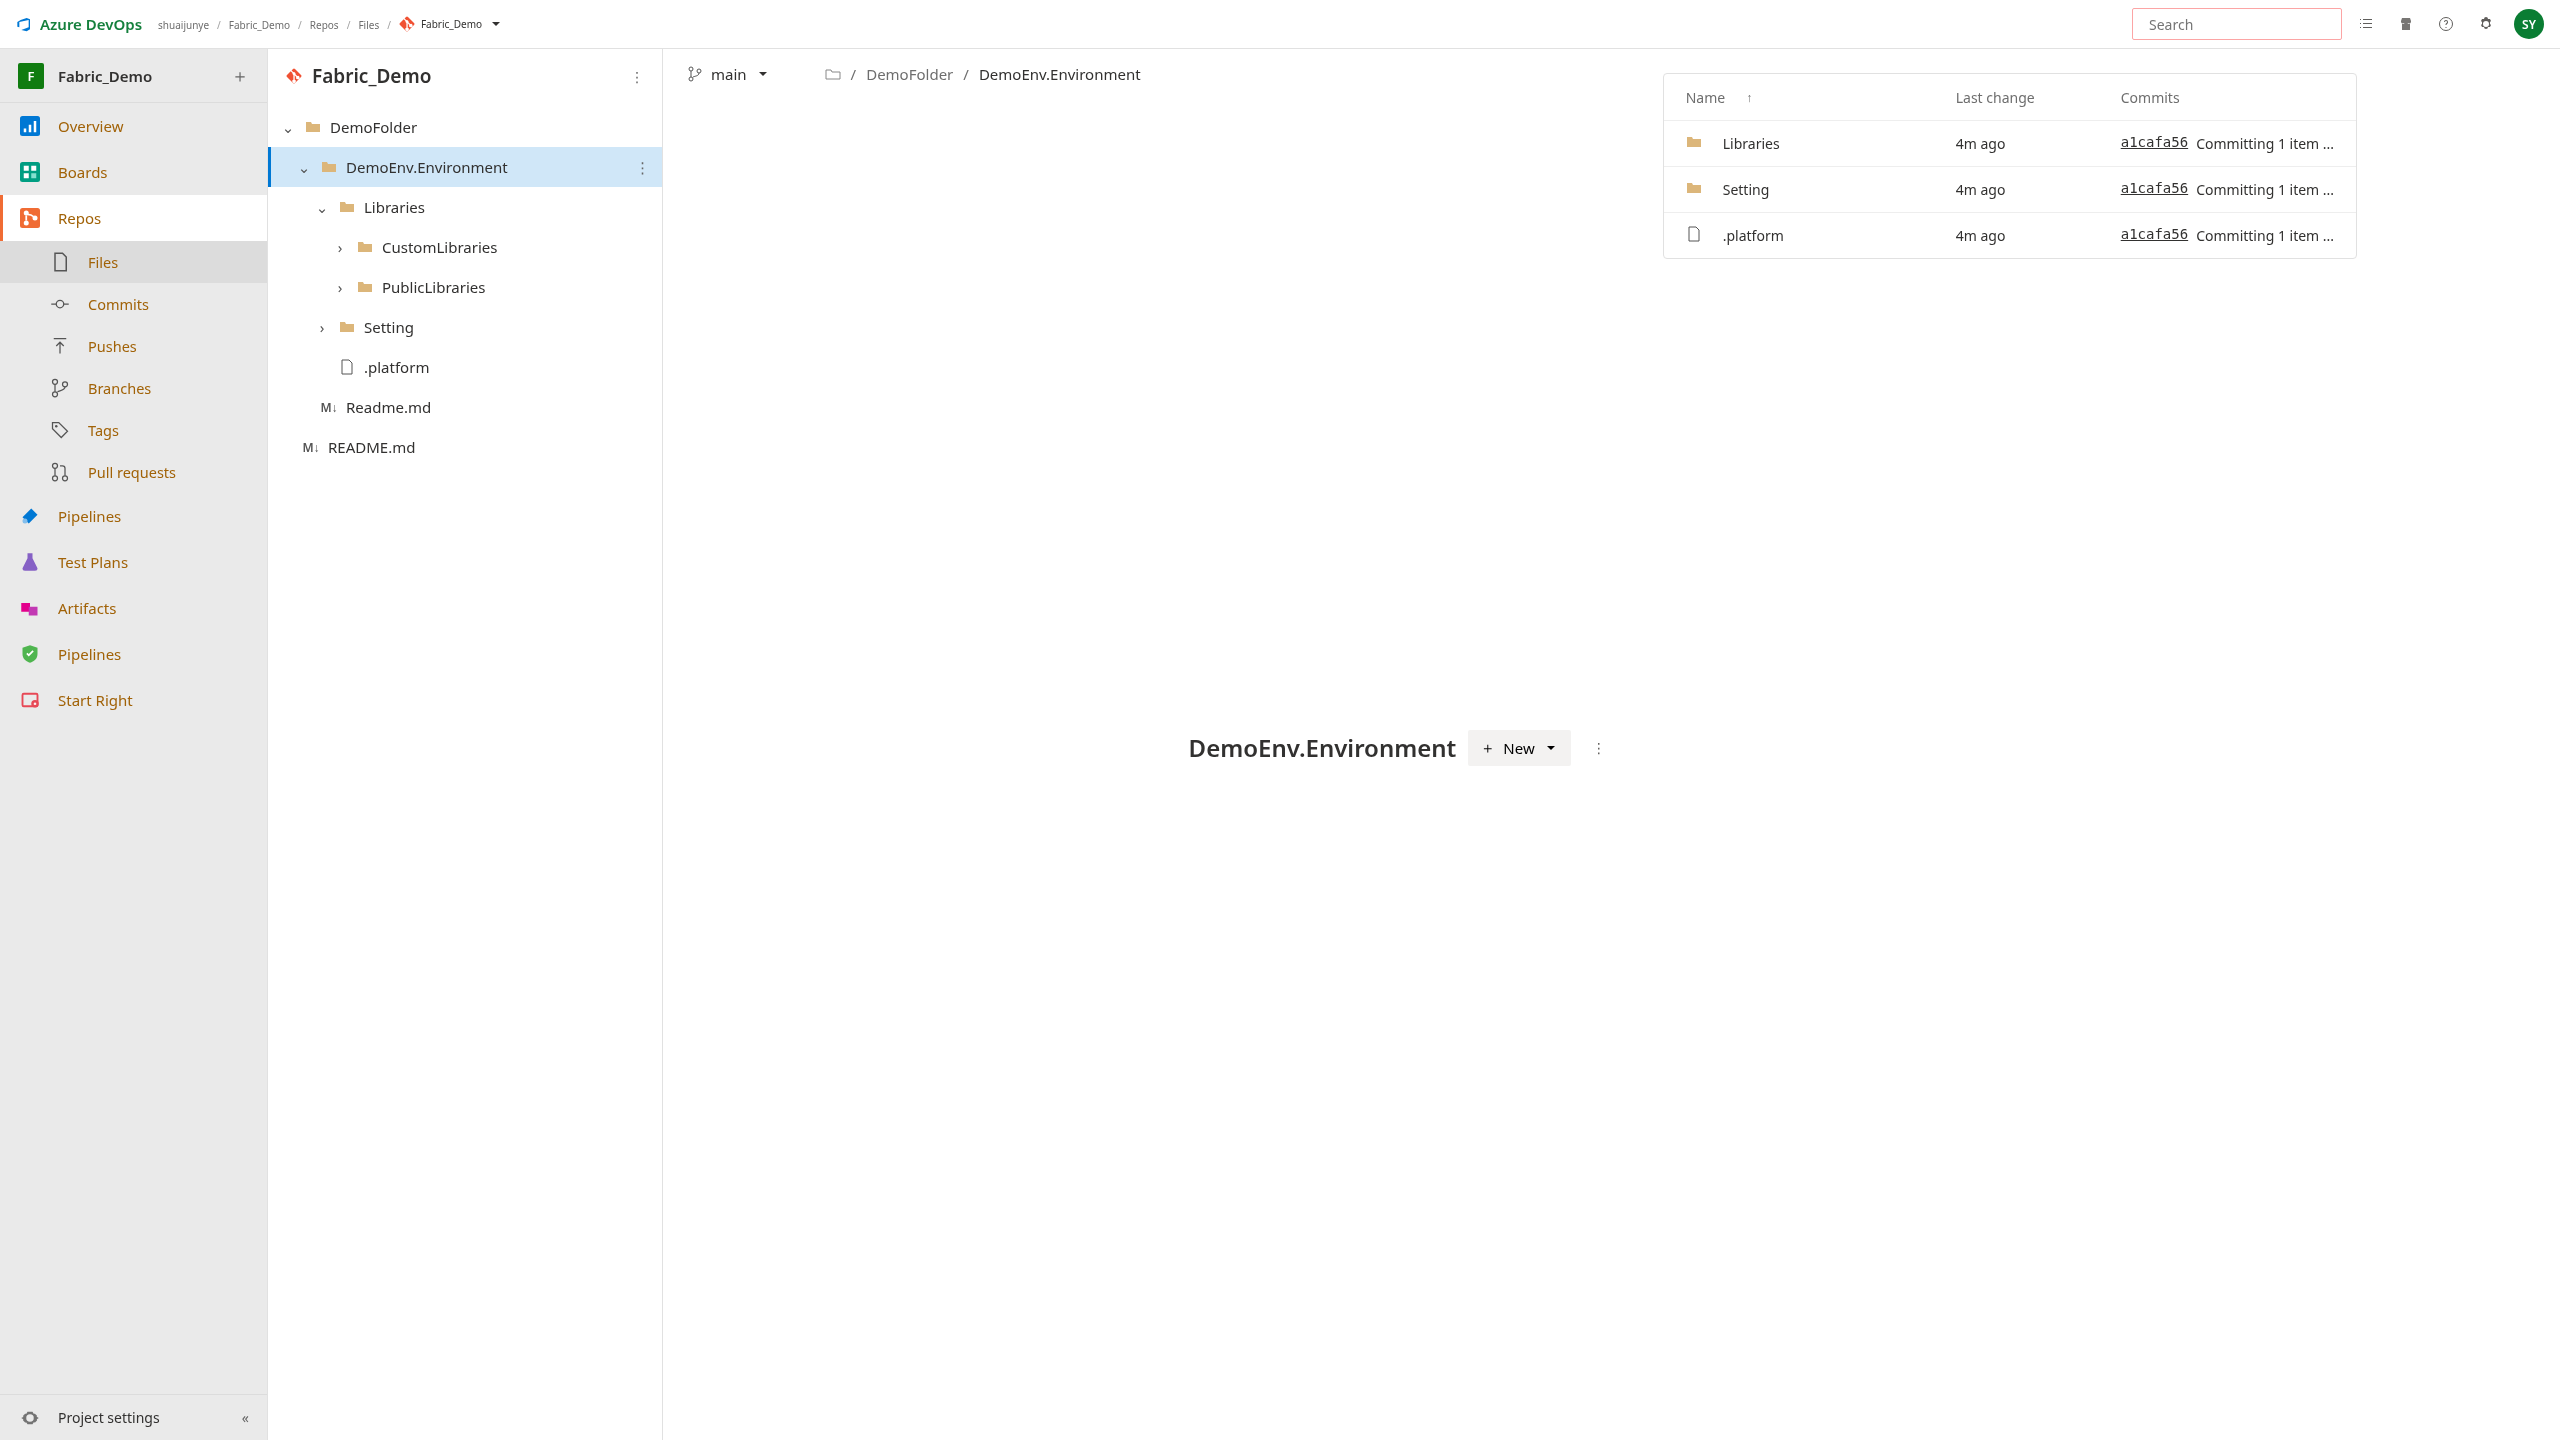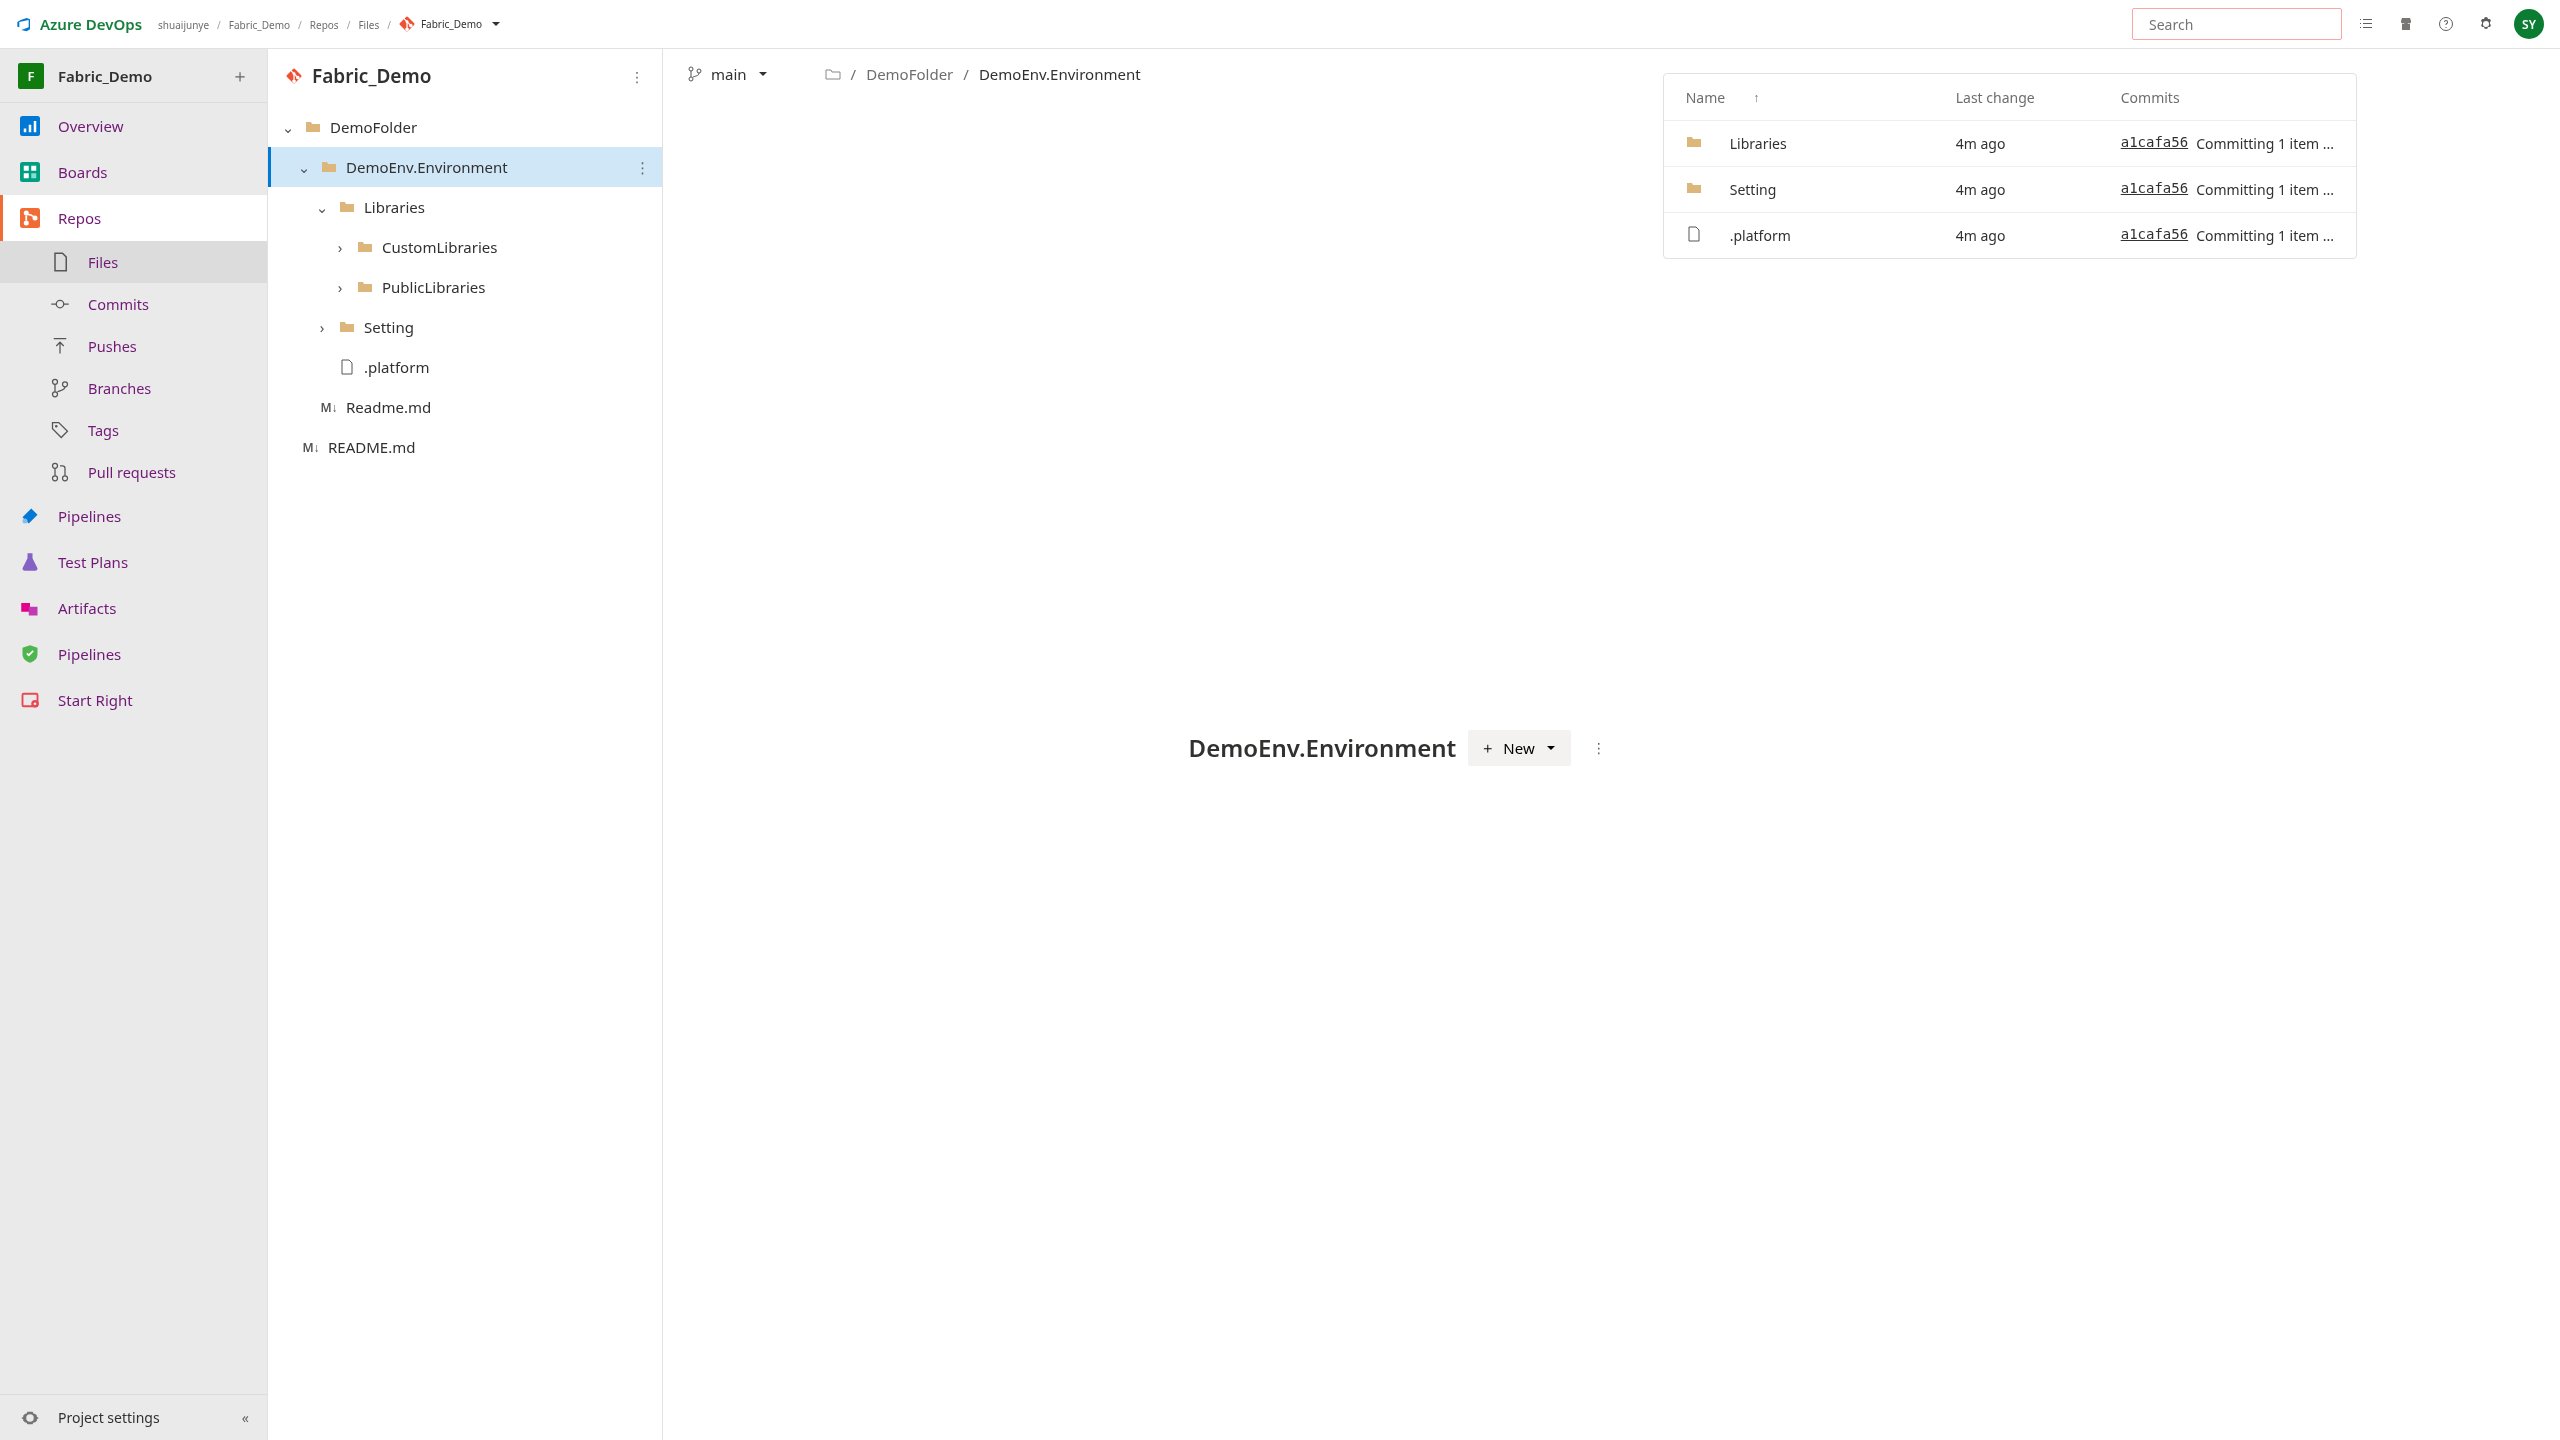--- a/index.html
+++ b/index.html
@@ -20,21 +20,21 @@
 
 
 .main{flex:1;display:flex;min-height:0}
 
 
 .nav{width:268px;background:#eaeaea;border-right:1px solid #e1e1e1;display:flex;flex-direction:column}
 .nav-head{height:54px;display:flex;align-items:center;padding:0 18px;gap:14px;border-bottom:1px solid #dcdcdc}
 .proj-icon{width:26px;height:26px;background:#107c10;color:#fff;display:flex;align-items:center;justify-content:center;font-weight:600;border-radius:2px;font-size:13px}
 .nav-head .title{font-weight:600;flex:1;font-size:15px}
 .nav-head .plus{color:#666;cursor:pointer;font-size:18px}
-.nav-item{height:46px;display:flex;align-items:center;padding:0 18px;gap:16px;cursor:pointer;font-size:15px;color:#701a75}
+.nav-item{height:46px;display:flex;align-items:center;padding:0 18px;gap:16px;cursor:pointer;font-size:15px;color:#a16207}
 .nav-item.sub{padding-left:48px;height:42px;font-size:14.5px}
 .nav-item.active{background:#fff;font-weight:400}
 .nav-item.sub.active{background:#dcdcdc}
 .nav-item.repos-parent{position:relative}
 .nav-item.repos-parent::before{content:"";position:absolute;left:0;top:0;bottom:0;width:3px;background:#f06c34}
 .nav-foot{margin-top:auto;height:46px;display:flex;align-items:center;padding:4px 18px;gap:16px;cursor:pointer;border-top:1px solid #dcdcdc}
 .nav-foot .collapse{margin-left:auto;color:#666}
 
 .ni-icon{width:24px;height:24px;display:flex;align-items:center;justify-content:center}
 .ni-icon svg{width:20px;height:20px}
@@ -67,21 +67,21 @@
 .tabs{display:flex;gap:24px;padding:0 24px;margin-top:16px;border-bottom:1px solid #e1e1e1;align-items:center}
 .tab{padding:8px 0 12px;cursor:pointer;font-size:15px;color:#605e5c;position:relative}
 .tab.active{color:#323130;font-weight:600}
 .tab.active::after{content:"";position:absolute;left:0;right:0;bottom:-1px;height:3px;background:#0078d4}
 .tabs .expand{margin-left:auto;margin-bottom:8px;color:#555;cursor:pointer}
 .tbl-wrap{padding:24px}
 .tbl{border:1px solid #e1e1e1;border-radius:4px;overflow:hidden}
 .tr{display:flex;align-items:center;height:46px;padding:0 22px;gap:10px}
 .tr.hd{color:#6e6e6e;font-size:14px}
 .tr.row{border-top:1px solid #eee;cursor:pointer}
-.tr .c-name{flex:0 0 260px;display:flex;align-items:center;gap:28px}
+.tr .c-name{flex:0 0 260px;display:flex;align-items:center;gap:21px}
 .tr .c-last{flex:0 0 155px}
 .tr .c-comm{flex:1;display:flex;gap:8px;min-width:0}
 .tr .hash{text-decoration:underline;font-family:Consolas,monospace}
 .tr .msg{white-space:nowrap;overflow:hidden;text-overflow:ellipsis}
 .sort-arrow{font-size:12px}
 
 
 svg{width:16px;height:16px}
 </style>
 </head>

